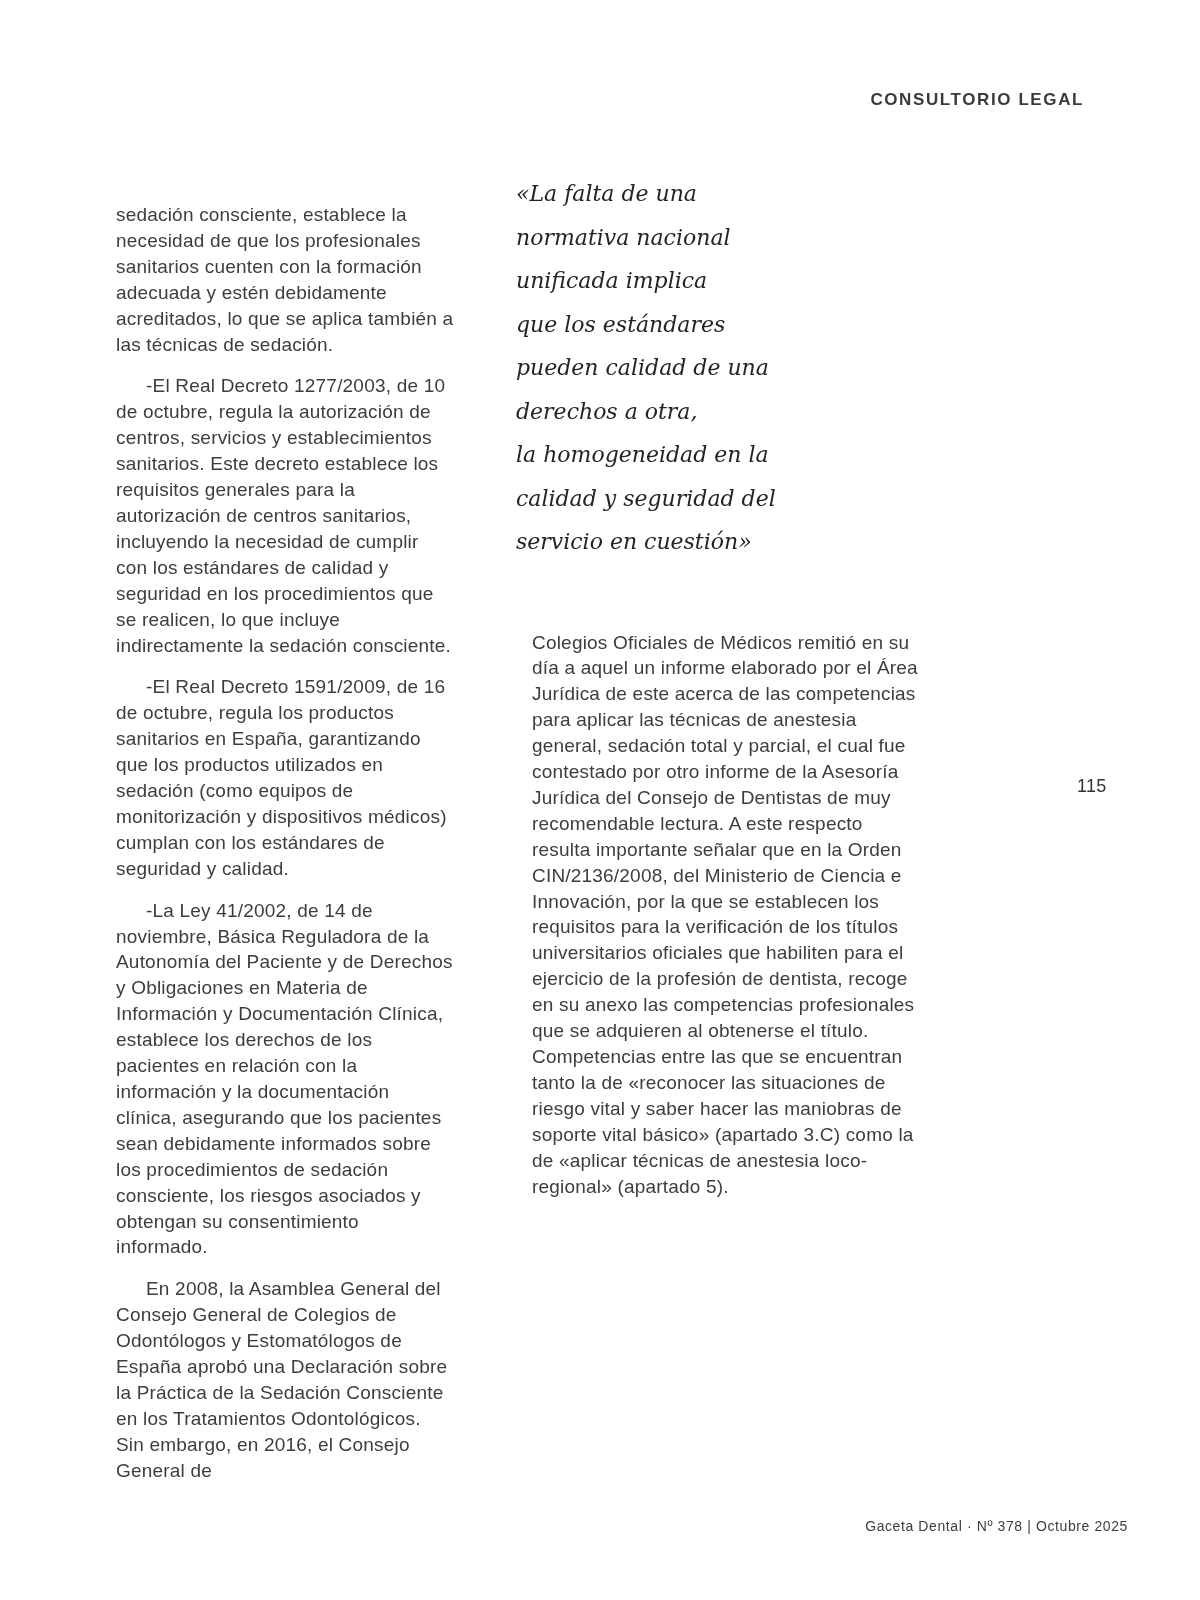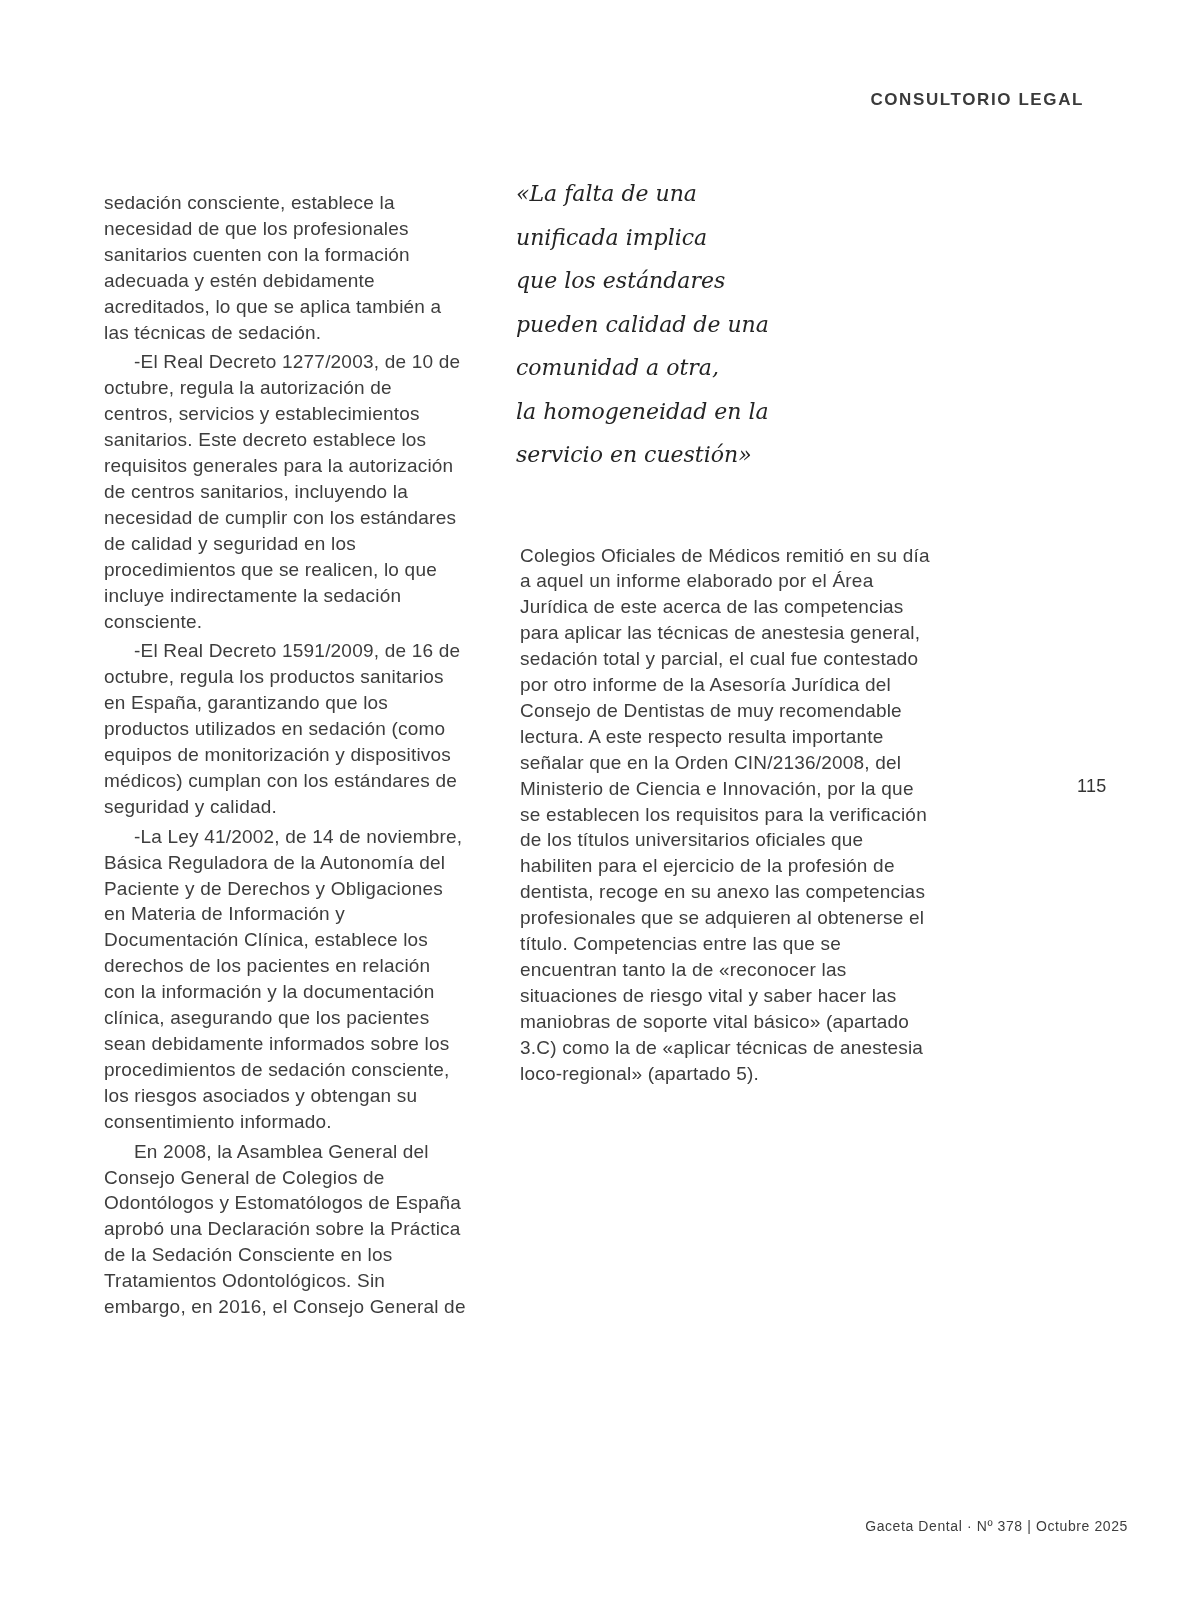--- a/index.html
+++ b/index.html
@@ -30,21 +30,21 @@
     top: 186px;
     width: 370px;
   }
   .col-right {
     position: absolute;
     left: 516px;
     top: 172px;
     width: 426px;
   }
   .body-text p {
-    margin: 4px;
+    margin: 16px;
     font-size: 19px;
     line-height: 25.9px;
     letter-spacing: 0.2px;
     color: #3d3d3d;
   }
   .body-text p.indent {
     text-indent: 30px;
   }
   .pull-quote {
     font-family: "DejaVu Serif", serif;
@@ -82,25 +82,27 @@
     <p>sedación consciente, establece la necesidad de que los profesionales sanitarios cuenten con la formación adecuada y estén debidamente acreditados, lo que se aplica también a las técnicas de sedación.</p>
     <p class="indent">-El Real Decreto 1277/2003, de 10 de octubre, regula la autorización de centros, servicios y establecimientos sanitarios. Este decreto establece los requisitos generales para la autorización de centros sanitarios, incluyendo la necesidad de cumplir con los estándares de calidad y seguridad en los procedimientos que se realicen, lo que incluye indirectamente la sedación consciente.</p>
     <p class="indent">-El Real Decreto 1591/2009, de 16 de octubre, regula los productos sanitarios en España, garantizando que los productos utilizados en sedación (como equipos de monitorización y dispositivos médicos) cumplan con los estándares de seguridad y calidad.</p>
     <p class="indent">-La Ley 41/2002, de 14 de noviembre, Básica Reguladora de la Autonomía del Paciente y de Derechos y Obligaciones en Materia de Información y Documentación Clínica, establece los derechos de los pacientes en relación con la información y la documentación clínica, asegurando que los pacientes sean debidamente informados sobre los procedimientos de sedación consciente, los riesgos asociados y obtengan su consentimiento informado.</p>
     <p class="indent">En 2008, la Asamblea General del Consejo General de Colegios de Odontólogos y Estomatólogos de España aprobó una Declaración sobre la Práctica de la Sedación Consciente en los Tratamientos Odontológicos. Sin embargo, en 2016, el Consejo General de</p>
   </div>
 
   <div class="col-right">
     <div class="pull-quote">
       <div>«La falta de una</div>
+      <div>normativa nacional</div>
       <div>unificada implica</div>
       <div>que los estándares</div>
       <div>pueden calidad de una</div>
-      <div>comunidad a otra,</div>
+      <div>derechos a otra,</div>
       <div>la homogeneidad en la</div>
+      <div>calidad y seguridad del</div>
       <div>servicio en cuestión»</div>
     </div>
     <div class="body-text">
       <p>Colegios Oficiales de Médicos remitió en su día a aquel un informe elaborado por el Área Jurídica de este acerca de las competencias para aplicar las técnicas de anestesia general, sedación total y parcial, el cual fue contestado por otro informe de la Asesoría Jurídica del Consejo de Dentistas de muy recomendable lectura. A este respecto resulta importante señalar que en la Orden CIN/2136/2008, del Ministerio de Ciencia e Innovación, por la que se establecen los requisitos para la verificación de los títulos universitarios oficiales que habiliten para el ejercicio de la profesión de dentista, recoge en su anexo las competencias profesionales que se adquieren al obtenerse el título. Competencias entre las que se encuentran tanto la de «reconocer las situaciones de riesgo vital y saber hacer las maniobras de soporte vital básico» (apartado 3.C) como la de «aplicar técnicas de anestesia loco-regional» (apartado 5).</p>
     </div>
   </div>
 
   <div class="page-number">115</div>
 
   <div class="footer">Gaceta Dental · Nº 378 | Octubre 2025</div>

